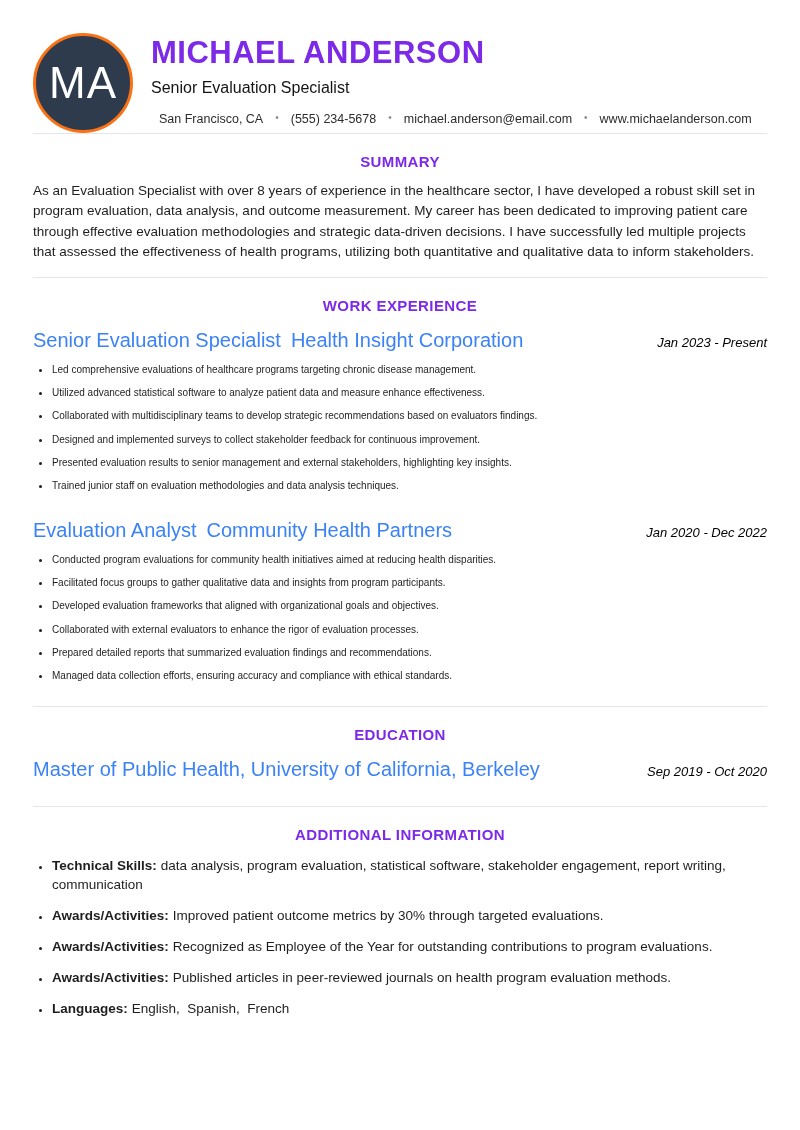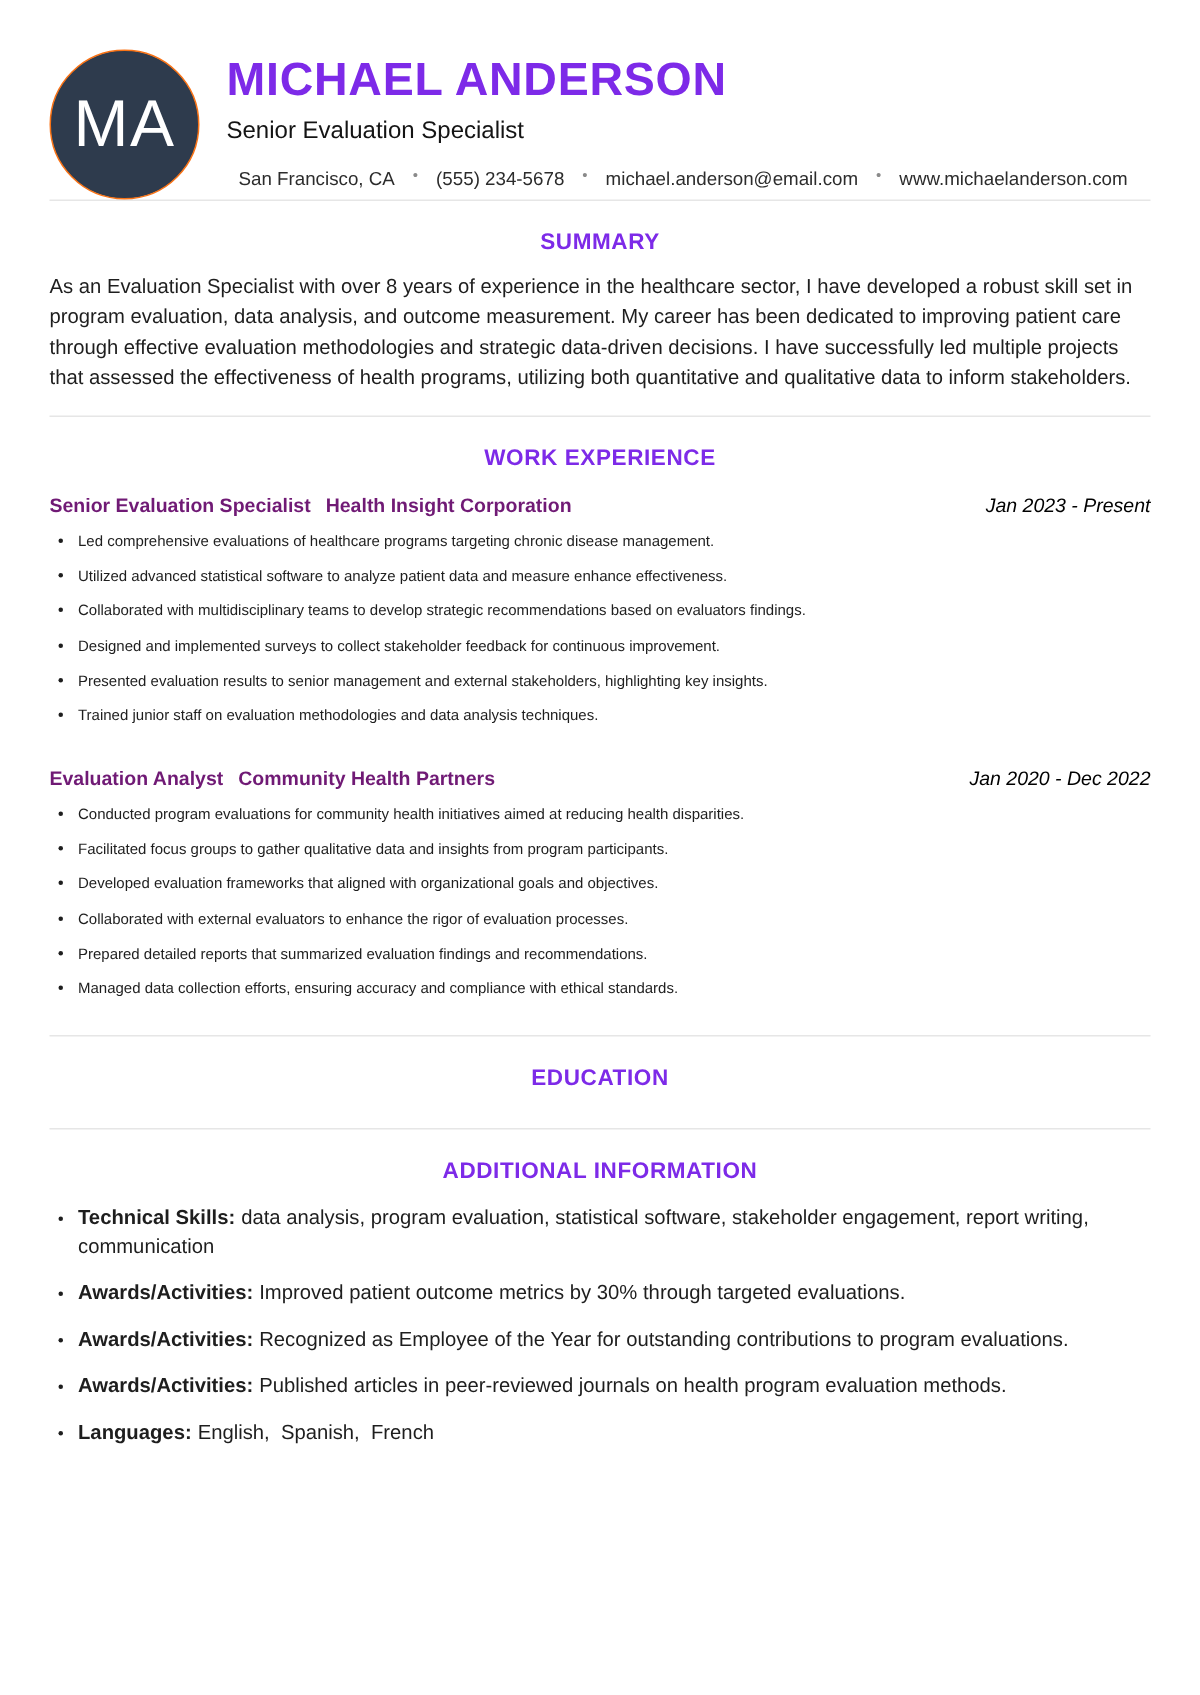--- a/index.html
+++ b/index.html
@@ -14,21 +14,21 @@
   }
   .page { width: 800px; height: 1130px; padding: 33px 33px 0 33px; }
 
   
   .header { display: flex; align-items: flex-start; }
   .avatar {
     flex: 0 0 auto;
     width: 100px; height: 100px;
     border-radius: 50%;
     background: #2e3b4d;
-    border: 1px solid #f97316;
+    border: 3px solid #f97316;
     display: flex; align-items: center; justify-content: center;
   }
   .avatar span { color: #ffffff; font-size: 44px; font-weight: 400; letter-spacing: 1px; }
   .header-text { margin-left: 18px; padding-top: 2px; }
   .name {
     margin: 0;
     font-size: 31px;
     font-weight: 800;
     color: #7d2ae8;
     letter-spacing: 0.5px;
@@ -61,21 +61,21 @@
     line-height: 20.4px;
     color: #1e1e1e;
   }
   .sec-summary { padding-bottom: 14px; }
 
   
   .entry-row {
     display: flex; justify-content: space-between; align-items: baseline;
     margin-top: 15px;
   }
-  .entry-title { font-size: 13px; font-weight: 700; color: #701a75; }
+  .entry-title { font-size: 20px; font-weight: 400; color: #3b82f6; }
   .entry-title .company { margin-left: 10px; }
   .entry-dates { font-size: 13px; font-style: italic; color: #000000; white-space: nowrap; }
 
   ul.bullets { margin: 10px 0 0 0; padding-left: 19px; }
   ul.bullets li {
     font-size: 10px;
     line-height: 14.5px;
     margin-bottom: 7.8px;
     color: #1e1e1e;
   }
@@ -164,20 +164,24 @@
         <li>Prepared detailed reports that summarized evaluation findings and recommendations.</li>
         <li>Managed data collection efforts, ensuring accuracy and compliance with ethical standards.</li>
       </ul>
     </div>
   </section>
 
   <hr class="divider">
 
   <section class="sec-education">
     <h2 class="section-heading">EDUCATION</h2>
+    <div class="entry-row">
+      <div class="entry-title">Master of Public Health, University of California, Berkeley</div>
+      <div class="entry-dates">Sep 2019 - Oct 2020</div>
+    </div>
   </section>
 
   <hr class="divider">
 
   <section class="sec-additional">
     <h2 class="section-heading">ADDITIONAL INFORMATION</h2>
     <ul class="info-list">
       <li><span class="info-label">Technical Skills:</span><span class="info-text">data analysis, program evaluation, statistical software, stakeholder engagement, report writing, communication</span></li>
       <li><span class="info-label">Awards/Activities:</span><span class="info-text">Improved patient outcome metrics by 30% through targeted evaluations.</span></li>
       <li><span class="info-label">Awards/Activities:</span><span class="info-text">Recognized as Employee of the Year for outstanding contributions to program evaluations.</span></li>

